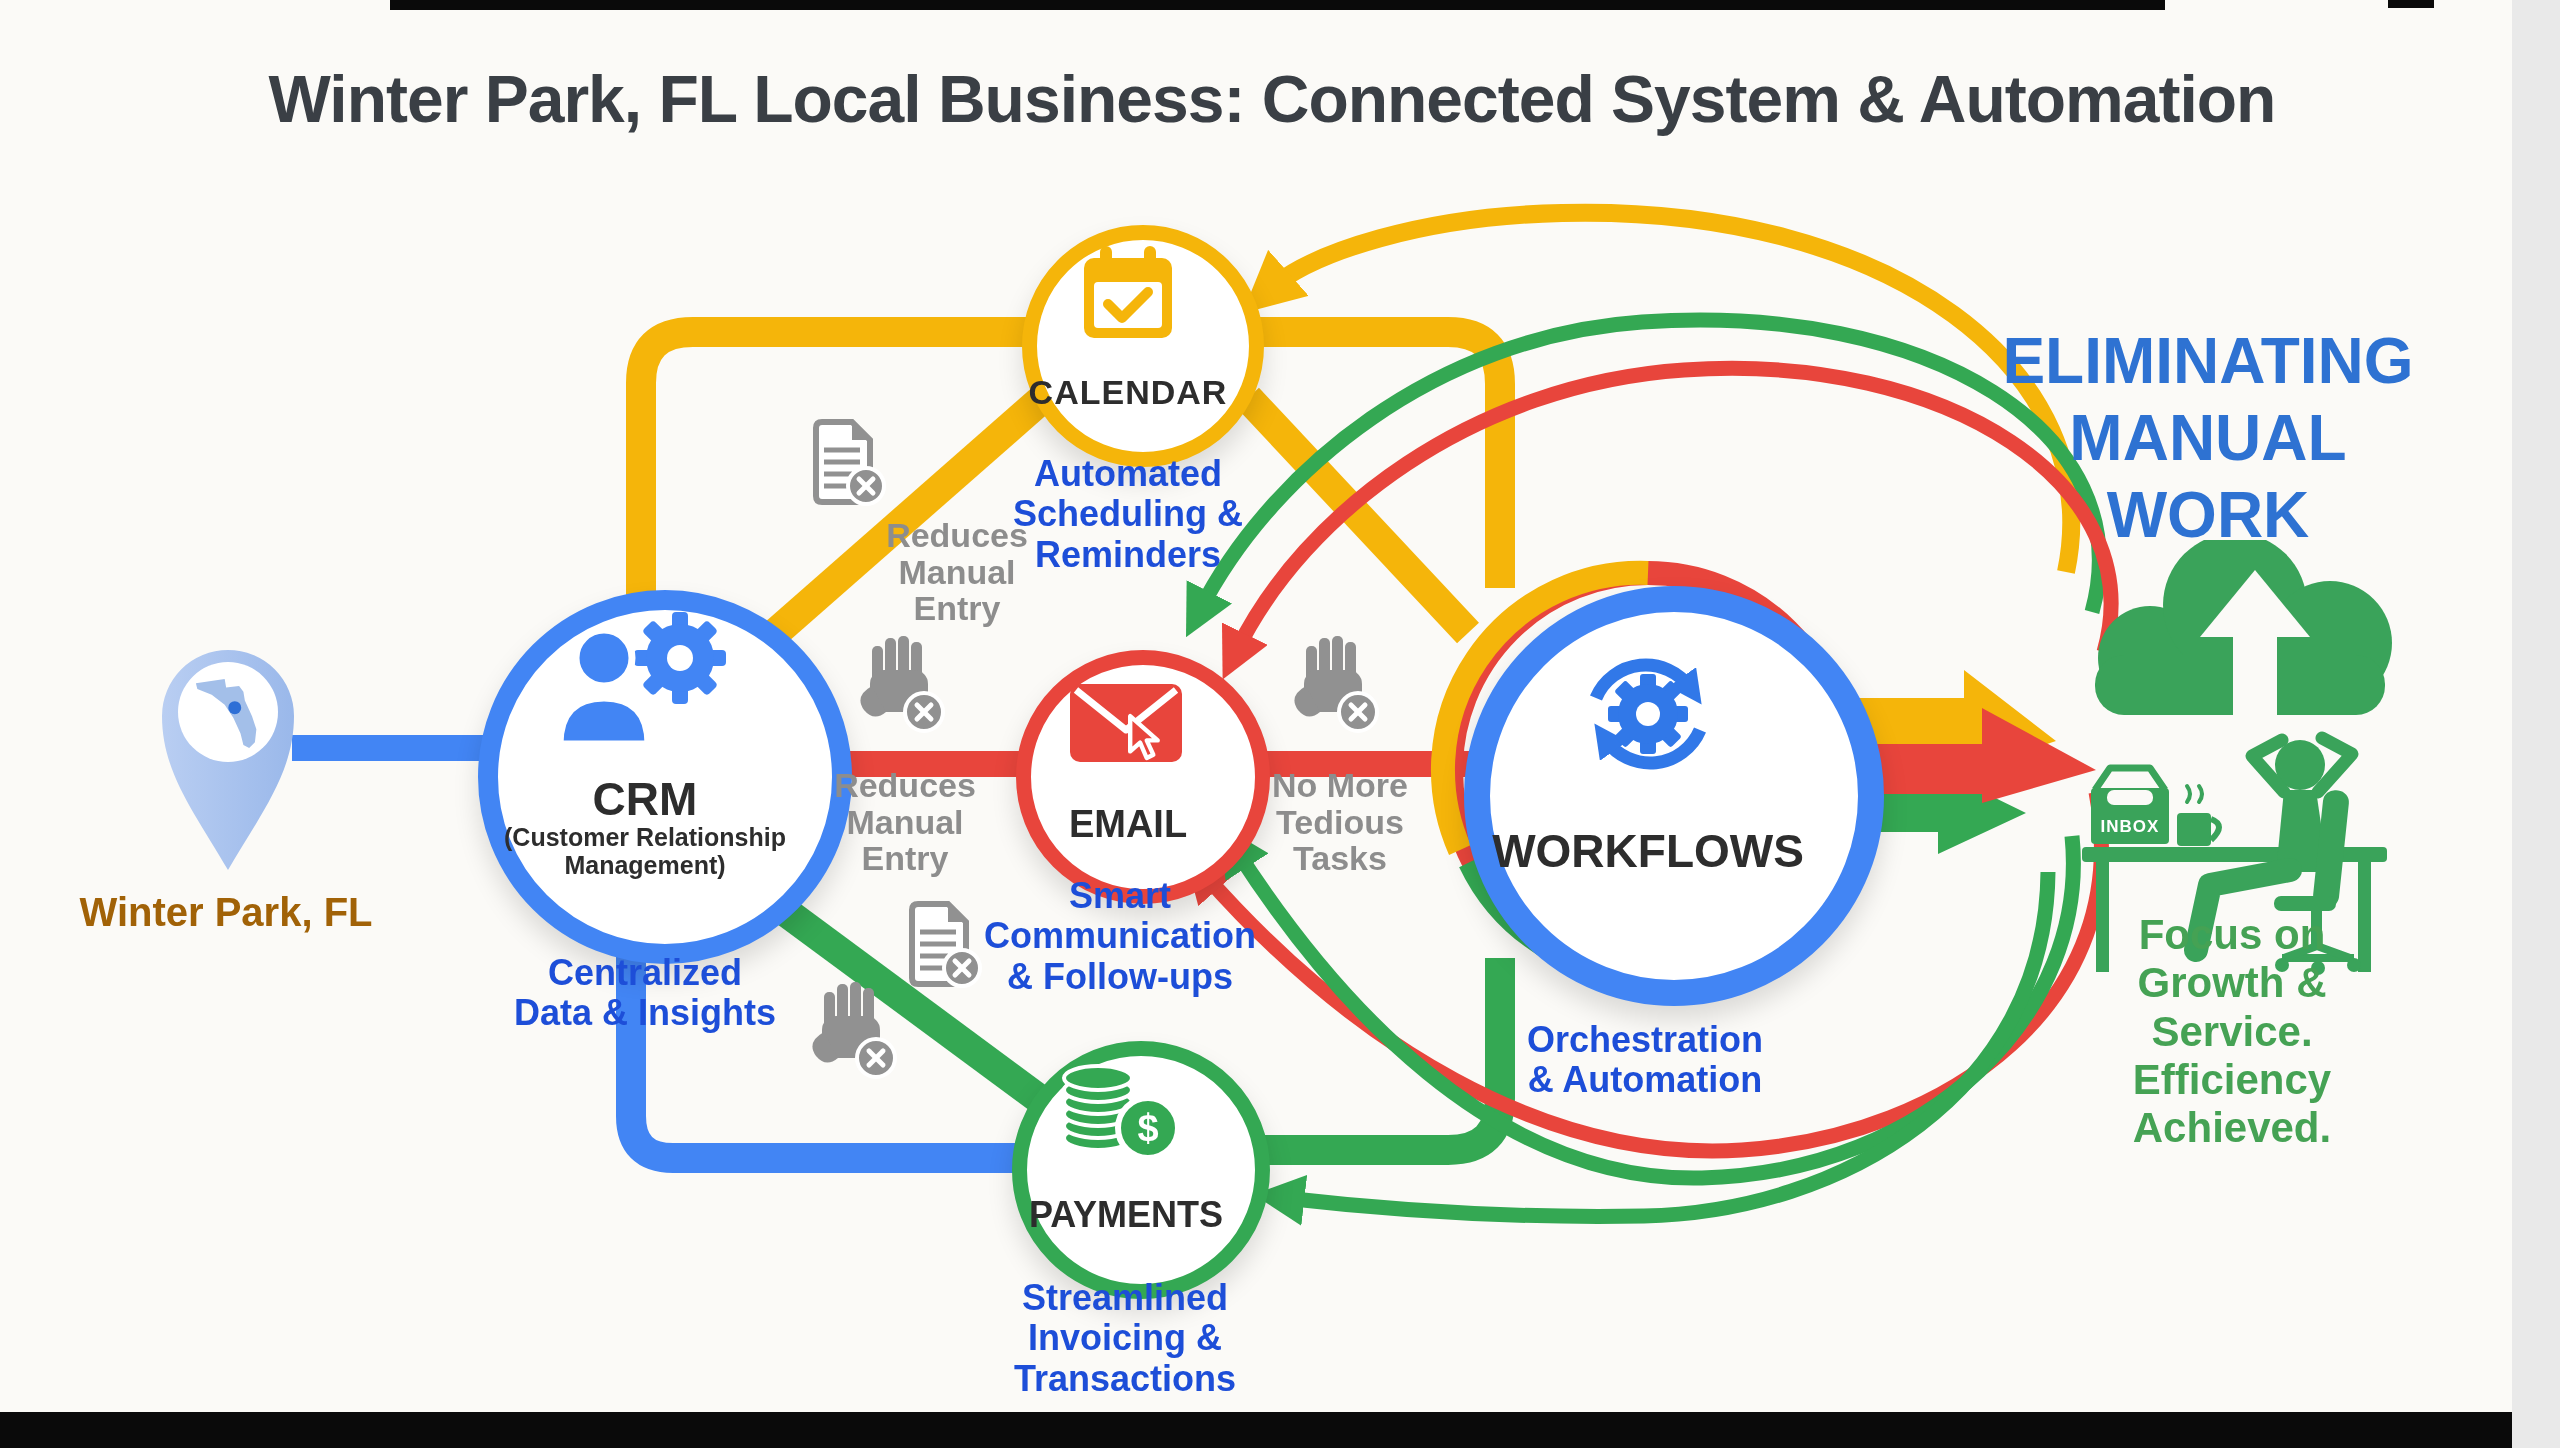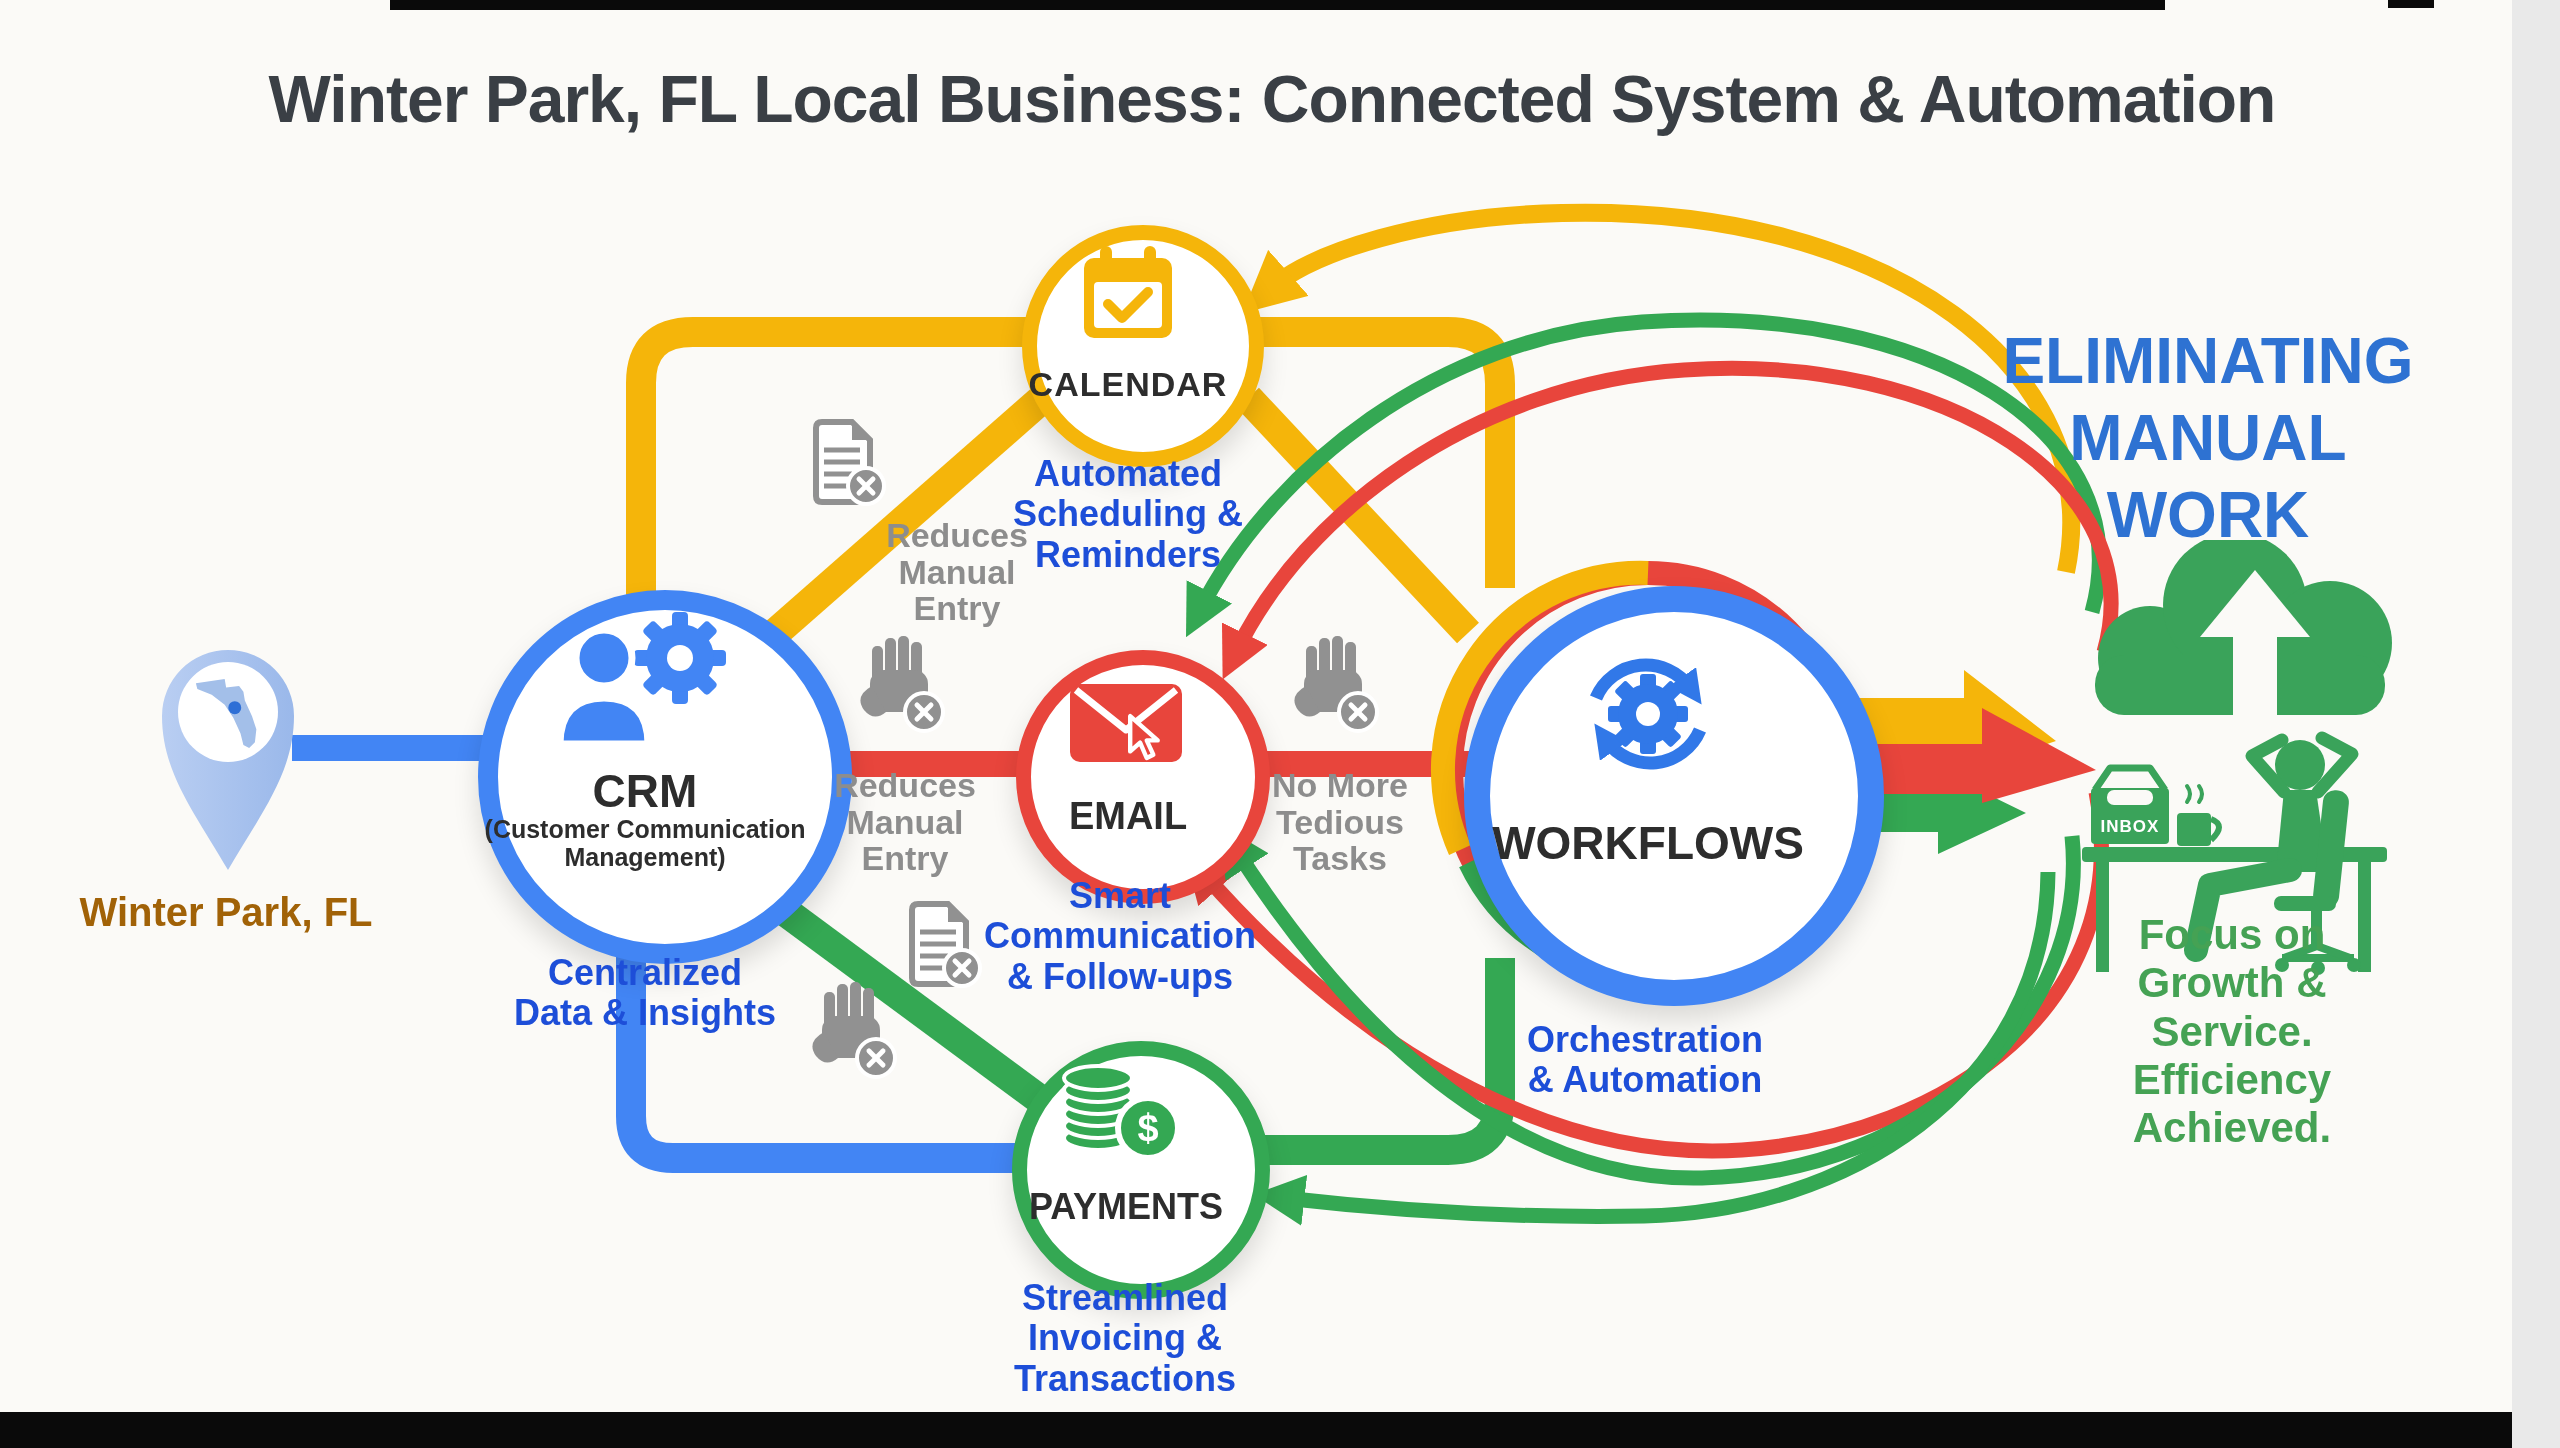--- a/index.html
+++ b/index.html
@@ -13,21 +13,21 @@
   .lbl{
     position:absolute;transform:translate(-50%,-50%);
     text-align:center;white-space:pre-line;font-weight:bold;line-height:1.12;
   }
   .node{
     position:absolute;border-radius:50%;background:#ffffff;
     box-shadow:0 14px 26px rgba(0,0,0,0.13);
   }
   .title{color:#3a3f45;font-size:66px;letter-spacing:-1px;white-space:nowrap;}
   .loc{color:#a16207;font-size:40px;}
-  .nodelabel{color:#2d2d2d;}
+  .nodelabel{color:#2d2d2d;margin-top:8px;}
   .caption{color:#1d4ed8;font-size:36px;}
   .gray-note{color:#8d8d8d;font-size:34px;line-height:1.08;}
   .headline{color:#2e72d2;font-size:64px;line-height:1.2;letter-spacing:0px;}
   .focus{color:#45a254;font-size:42px;line-height:1.15;}
   .bar{position:absolute;background:#0a0a0a;}
 </style>
 </head>
 <body>
 
 <div id="stage">
@@ -326,21 +326,21 @@
       <path d="M257 406 L224 418 M257 406 L290 418" stroke="#3aa35a" stroke-width="8" fill="none"></path>
       <circle cx="222" cy="425" r="7"></circle>
         <circle cx="258" cy="428" r="7"></circle>
         <circle cx="294" cy="425" r="7"></circle>
     </g>
   </svg>
 
   <div class="lbl loc" style="left:226px;top:912px;">Winter Park, FL</div>
 
   <div class="lbl nodelabel" style="left:645px;top:792px;font-size:46px;">CRM</div>
-  <div class="lbl nodelabel" style="left:645px;top:843px;font-size:25px;line-height:1.1;">(Customer Communication
+  <div class="lbl nodelabel" style="left:645px;top:843px;font-size:25px;line-height:1.1;">(Customer Relationship
 Management)</div>
   <div class="lbl caption" style="left:645px;top:993px;">Centralized
 Data &amp; Insights</div>
 
   <div class="lbl nodelabel" style="left:1128px;top:384px;font-size:34px;letter-spacing:1px;">CALENDAR</div>
   <div class="lbl caption" style="left:1128px;top:514px;">Automated
 Scheduling &amp;
 Reminders</div>
 
   <div class="lbl nodelabel" style="left:1128px;top:816px;font-size:38px;text-align:right;">EMAIL</div>

